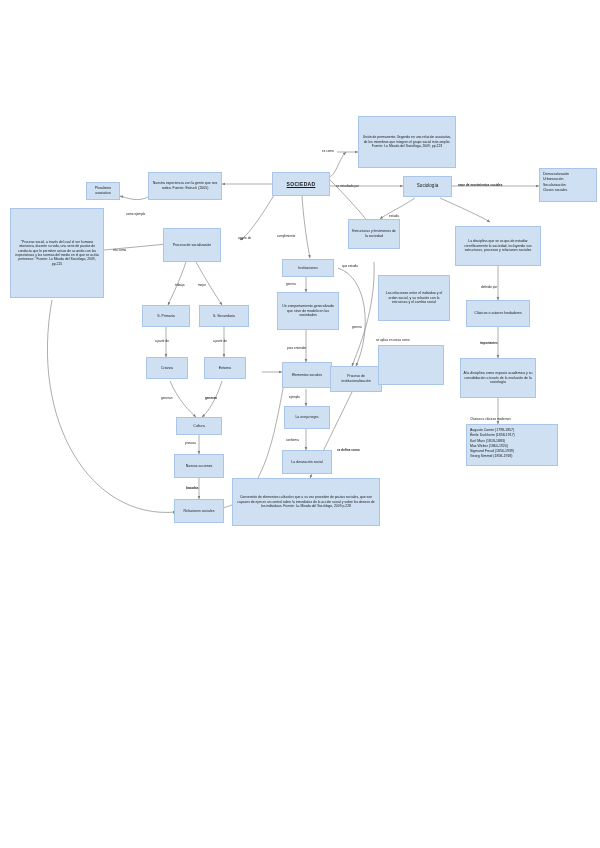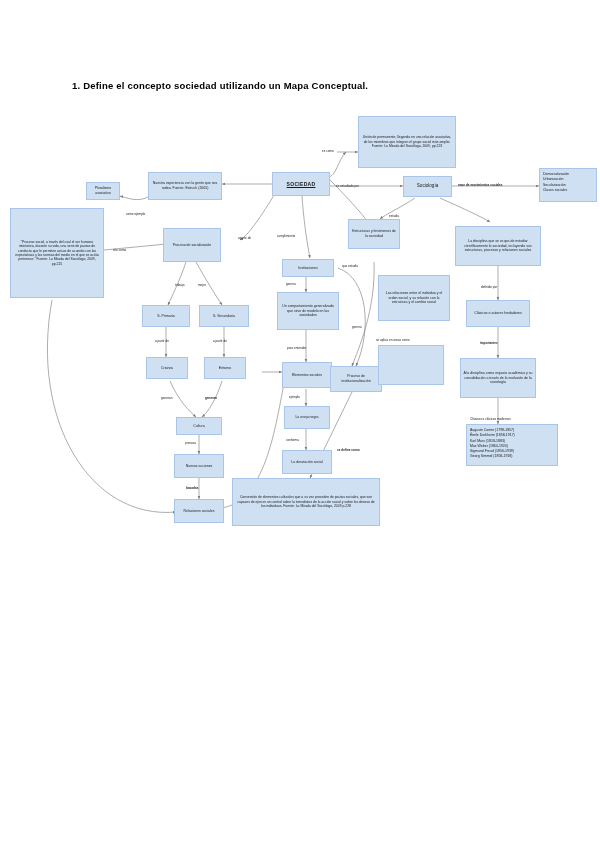--- a/index.html
+++ b/index.html
@@ -16,21 +16,20 @@
   .node.sociologia{font-size:4.6px;}
   .node.quote{font-size:3.4px;line-height:1.3;}
   .lbl{position:absolute;font-size:3.1px;color:#222;white-space:nowrap;background:transparent;}
   .lbl.b{font-weight:bold;}
 </style>
 </head>
 <body>
 
 <div id="canvas">
 
-  <div class="title">1. Define el concepto sociedad utilizando un Mapa Conceptual.</div>
 
   <svg class="edges" viewBox="0 0 600 848">
     <defs>
       <marker id="ah" markerWidth="5" markerHeight="5" refX="4.4" refY="2" orient="auto">
         <path d="M0,0 L4.6,2 L0,4 z" fill="#7d7d7d"></path>
       </marker>
     </defs>
     <g fill="none" stroke="#8a8a8a" stroke-width="0.7" marker-end="url(#ah)">
 
       <path d="M328,177 C336,177 338,160 346,152"></path>

